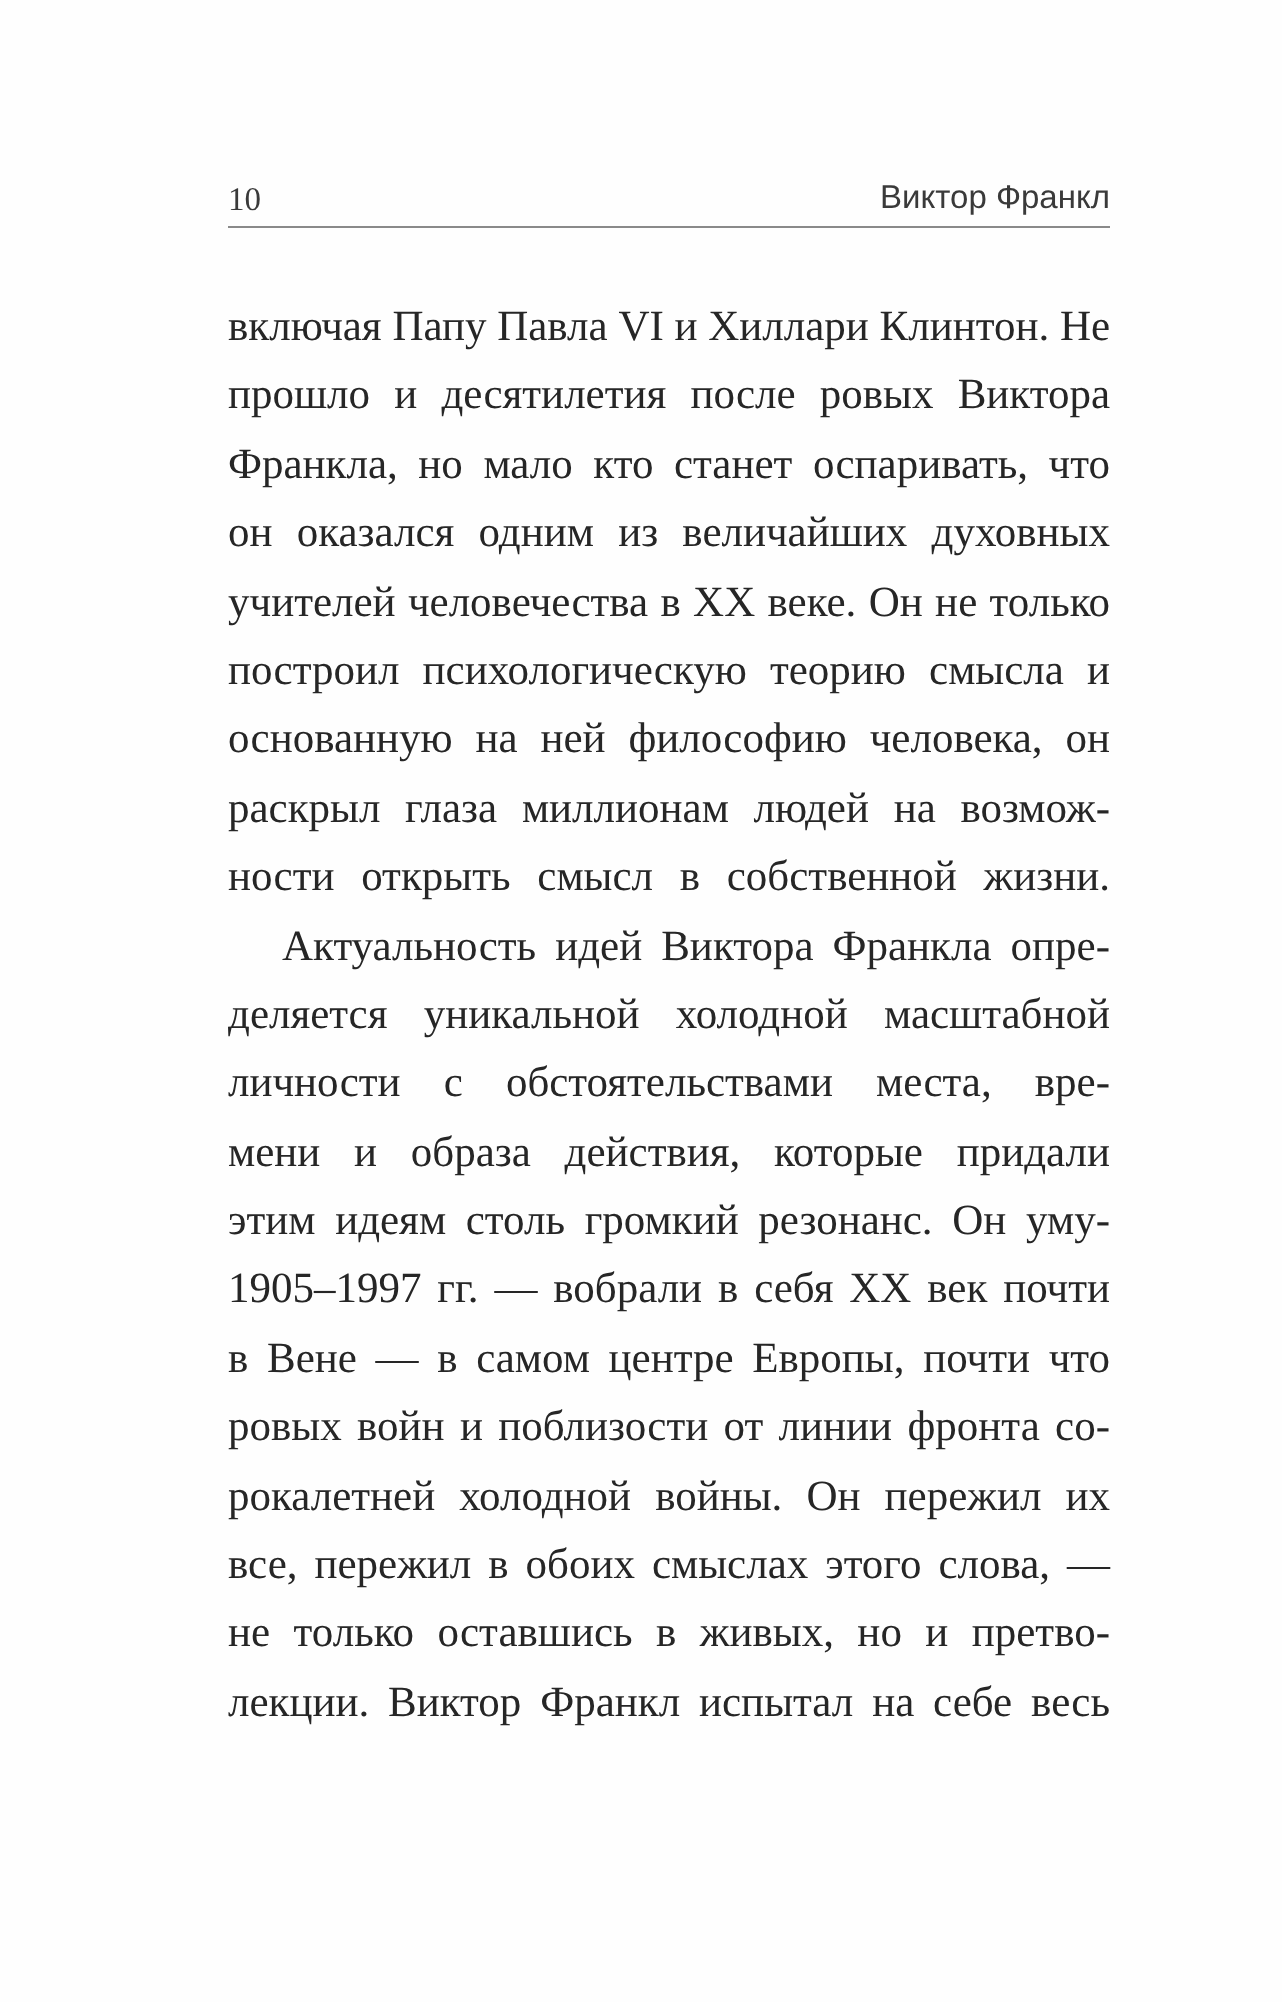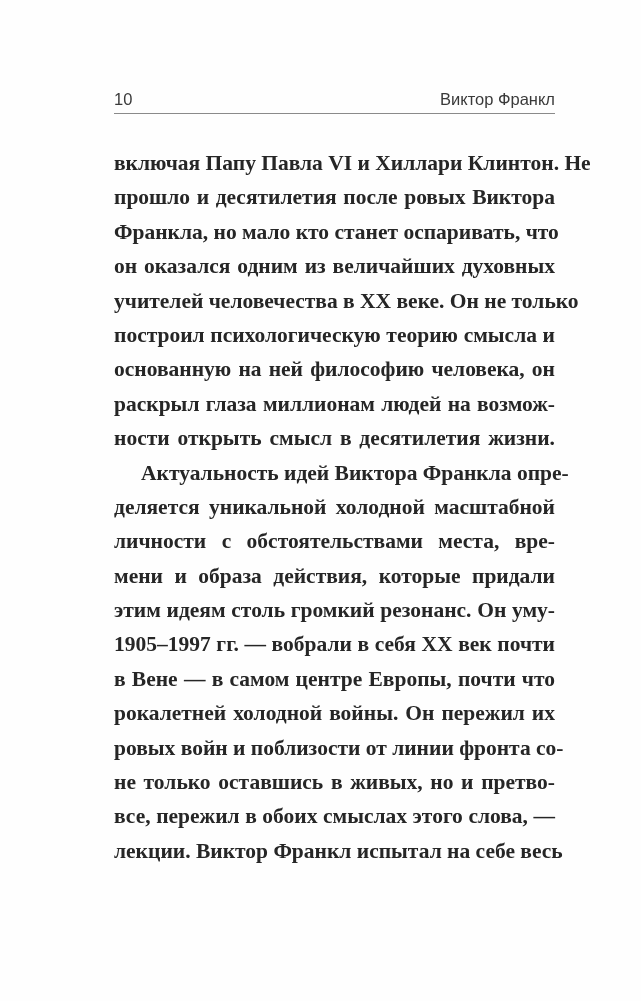--- a/index.html
+++ b/index.html
@@ -5,28 +5,28 @@
   html, body { margin:0; padding:0; }
   body {
     width:641px; height:1001px; background:#ffffff; position:relative; overflow:hidden;
   }
   .page { position:absolute; left:0; top:0; width:641px; height:1001px; background:#fefefe; }
   .running-head {
     position:absolute; left:114px; top:86px; width:441px; height:27px;
     border-bottom:1px solid #8a8a8a;
     font-family:"Liberation Sans", sans-serif; font-size:16.5px; color:#3a3a3a;
   }
-  .folio { position:absolute; left:0; top:4px; }
+  .folio { position:absolute; left:0; top:4px;font-family:Liberation Serif, serif; }
   .running-title { position:absolute; right:0; top:4px; }
   .body-text {
     position:absolute; left:114px; top:146px; width:441px;
     font-family:"Liberation Serif", serif; font-size:21.5px; line-height:34.4px;
     color:#262626;
   }
-  .line { display:block; white-space:nowrap; text-align:justify; text-align-last:justify; height:34.4px;font-weight:bold; }
+  .line { display:block; white-space:nowrap; text-align:justify; text-align-last:justify; height:34.4px; }
   .line.indent { padding-left:27px; }
 </style>
 </head>
 <body>
 
 <div class="page">
   <div class="running-head">
     <span class="folio">10</span>
     <span class="running-title">Виктор Франкл</span>
   </div>
@@ -34,31 +34,31 @@
   <div class="body-text">
     <div>
       <span class="line">включая Папу Павла VI и Хиллари Клинтон. Не</span>
       <span class="line">прошло и десятилетия после ровых Виктора</span>
       <span class="line">Франкла, но мало кто станет оспаривать, что</span>
       <span class="line">он оказался одним из величайших духовных</span>
       <span class="line">учителей человечества в XX веке. Он не только</span>
       <span class="line">построил психологическую теорию смысла и</span>
       <span class="line">основанную на ней философию человека, он</span>
       <span class="line">раскрыл глаза миллионам людей на возмож-</span>
-      <span class="line">ности открыть смысл в десятилетия жизни.</span>
+      <span class="line">ности открыть смысл в собственной жизни.</span>
     </div>
     <div>
       <span class="line indent">Актуальность идей Виктора Франкла опре-</span>
       <span class="line">деляется уникальной холодной масштабной</span>
       <span class="line">личности с обстоятельствами места, вре-</span>
       <span class="line">мени и образа действия, которые придали</span>
       <span class="line">этим идеям столь громкий резонанс. Он уму-</span>
       <span class="line">1905–1997 гг. — вобрали в себя XX век почти</span>
       <span class="line">в Вене — в самом центре Европы, почти что</span>
+      <span class="line">ровых войн и поблизости от линии фронта со-</span>
       <span class="line">рокалетней холодной войны. Он пережил их</span>
-      <span class="line">ровых войн и поблизости от линии фронта со-</span>
+      <span class="line">все, пережил в обоих смыслах этого слова, —</span>
       <span class="line">не только оставшись в живых, но и претво-</span>
-      <span class="line">все, пережил в обоих смыслах этого слова, —</span>
       <span class="line">лекции. Виктор Франкл испытал на себе весь</span>
 
     </div>
   </div>
 </div>
 
 </body></html>

